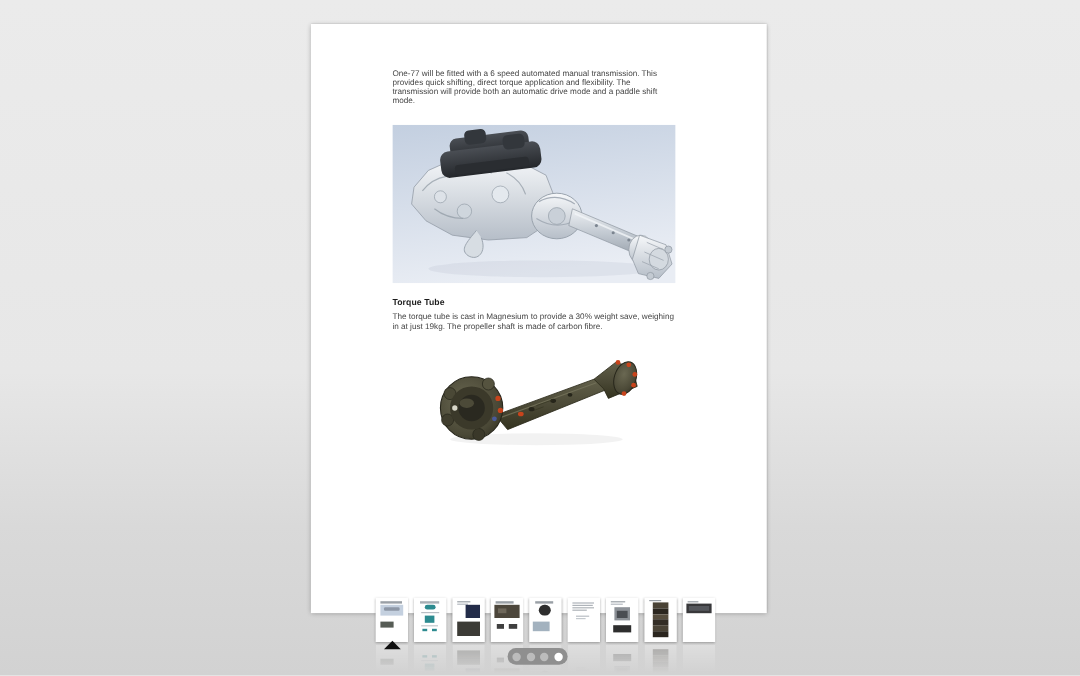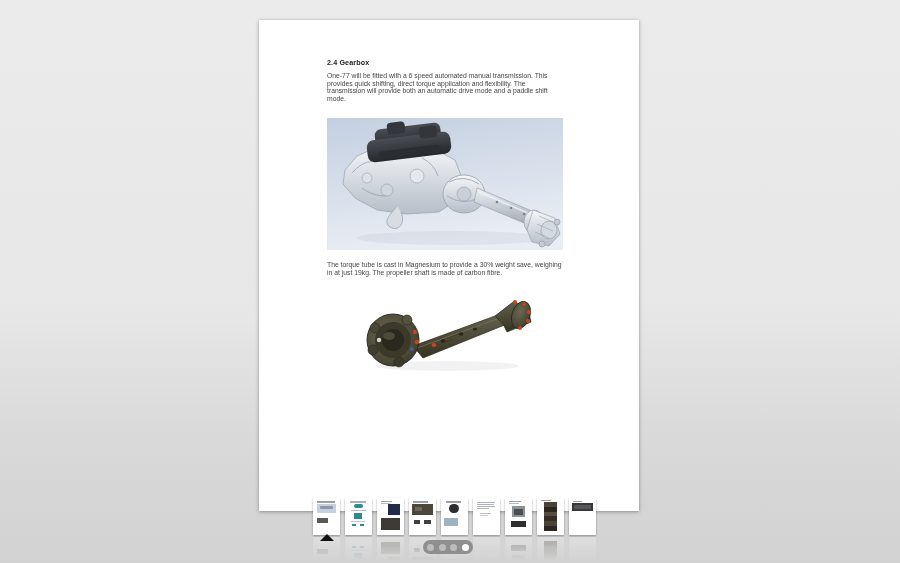--- a/index.html
+++ b/index.html
@@ -65,21 +65,20 @@
 </style>
 </head>
 <body>
 
 <div class="stage">
 
   <div class="doc-page">
     <div class="doc-content">
 
       <section>
-        <h3>2.4 Gearbox</h3>
         <p>One-77 will be fitted with a 6 speed automated manual transmission. This provides quick shifting, direct torque application and flexibility. The transmission will provide both an automatic drive mode and a paddle shift mode.</p>
         <div class="figure fig-gearbox">
           <svg width="236" height="132" viewBox="0 0 236 132" xmlns="http://www.w3.org/2000/svg">
             <defs>
               <linearGradient id="gbg" x1="0" y1="0" x2="0.25" y2="1">
                 <stop offset="0" stop-color="#c3cfe0"></stop>
                   <stop offset="1" stop-color="#e9edf4"></stop>
               </linearGradient>
               <linearGradient id="metal" x1="0" y1="0" x2="0" y2="1">
                 <stop offset="0" stop-color="#f6f8fa"></stop>
@@ -130,20 +129,21 @@
               <ellipse cx="222" cy="112" rx="8" ry="9" fill="#d4dae0"></ellipse>
               <path d="M212,98 l14,6 M210,106 l16,7 M208,114 l14,6" stroke="#99a2ac" fill="none"></path>
               <circle cx="230" cy="104" r="3" fill="#c3cad2"></circle>
               <circle cx="215" cy="126" r="3" fill="#c3cad2"></circle>
             </g>
           </svg>
         </div>
       </section>
 
       <section class="section-tube">
+        <h3>Torque Tube</h3>
         <p>The torque tube is cast in Magnesium to provide a 30% weight save, weighing in at just 19kg. The propeller shaft is made of carbon fibre.</p>
         <div class="figure fig-tube">
           <svg width="186" height="84" viewBox="0 0 186 84" xmlns="http://www.w3.org/2000/svg">
             <defs>
               <linearGradient id="olive" x1="0" y1="0" x2="0" y2="1">
                 <stop offset="0" stop-color="#62604a"></stop>
                   <stop offset="0.5" stop-color="#4c4a37"></stop>
                   <stop offset="1" stop-color="#34331f"></stop>
               </linearGradient>
               <radialGradient id="bell" cx="0.4" cy="0.4" r="0.75">

